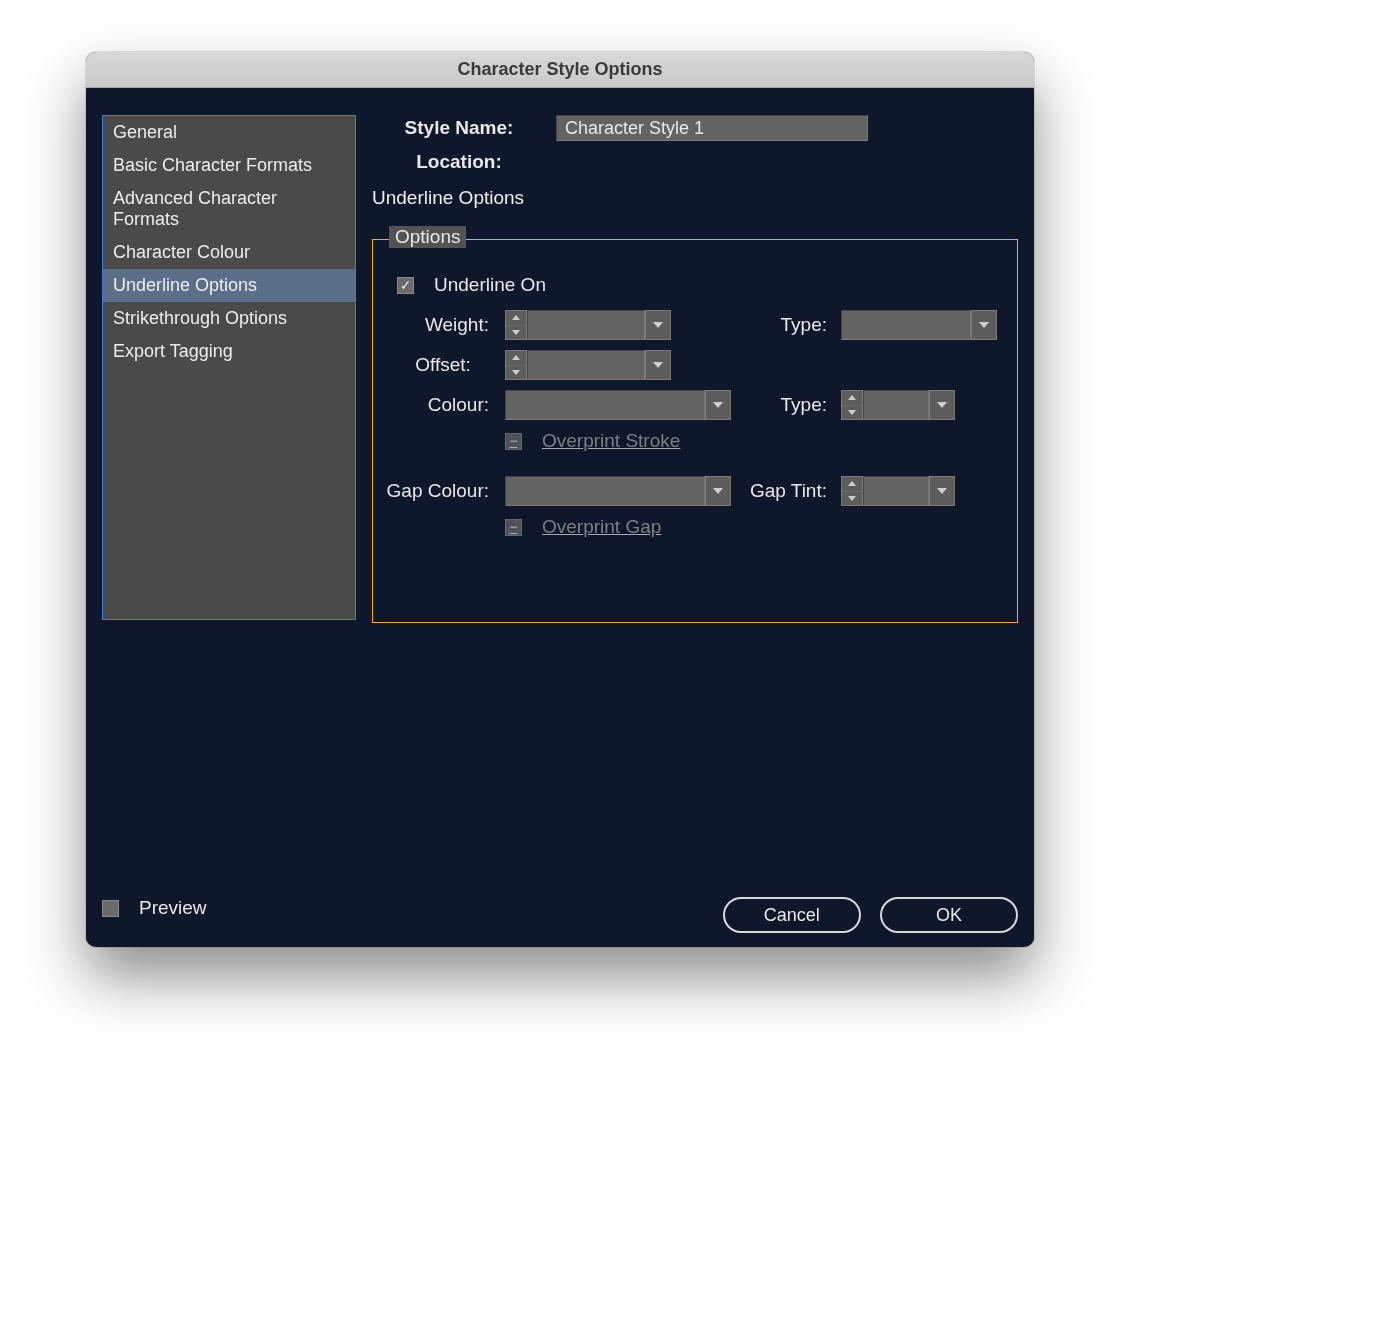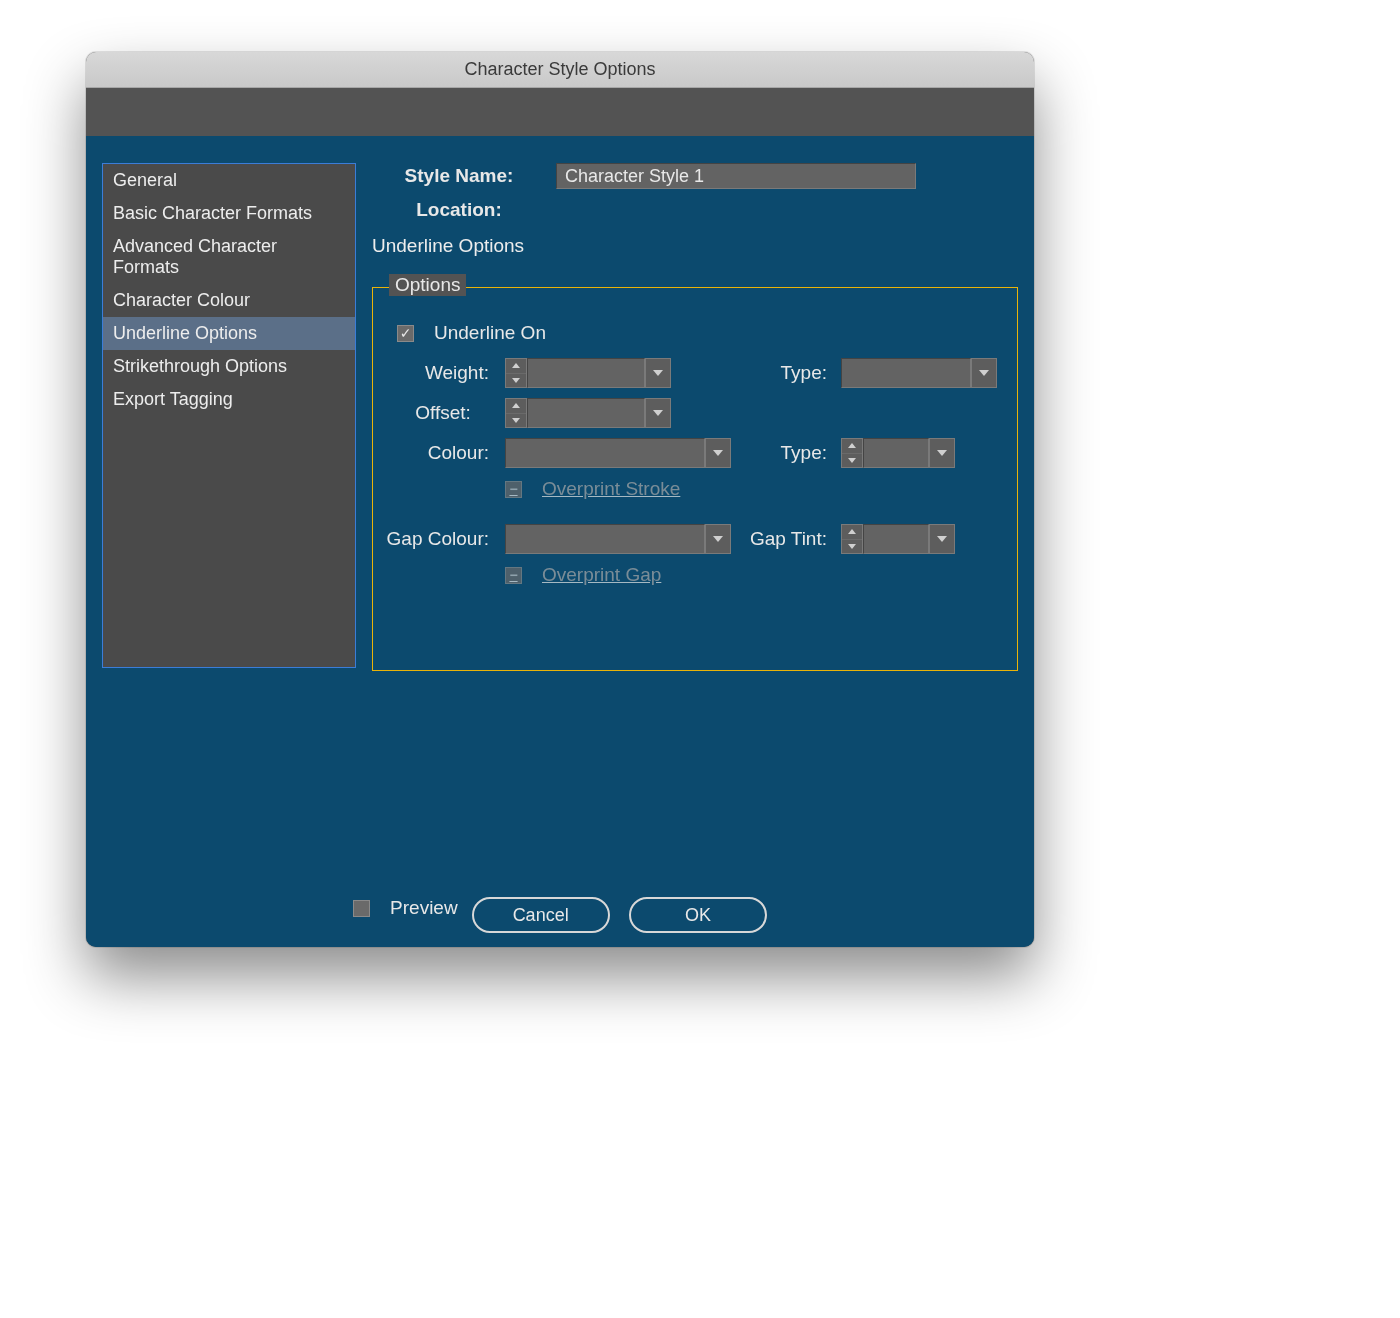--- a/index.html
+++ b/index.html
@@ -26,30 +26,29 @@
   }
 
   .titlebar {
     height: 36px;
     background: linear-gradient(#d8d8d8, #c9c9c9);
     border-bottom: 1px solid #a7a7a7;
     display: flex;
     align-items: center;
     justify-content: center;
     color: #3a3a3a;
-    font-weight: 400;
+    font-weight: 700;
     font-size: 18px;
   }
 
   .body {
     position: absolute;
     left: 0; right: 0;
     top: 36px; bottom: 0;
-    background: #0c4a6e;
-    margin-top: 48px;
+    background: #0f172a;
   }
 
   
   .sidebar {
     position: absolute;
     left: 16px;
     top: 27px;
     width: 254px;
     height: 505px;
     border: 1px solid #3b7dd8;
@@ -88,21 +87,21 @@
   }
   .text-input {
     height: 26px;
     background: #636363;
     border: 1px solid #7a7a7a;
     border-top-color: #444;
     border-left-color: #444;
     color: #e8e8e8;
     padding: 2px 8px;
     font-size: 18px;
-    width: 360px;
+    width: 312px;
   }
 
   .section-title {
     font-size: 19px;
     color: #ededed;
     margin-top: 14px;
   }
 
   
   .groupbox {
@@ -185,21 +184,21 @@
     column-gap: 8px;
     align-items:center;
   }
   .grid .right-label{ text-align:right; padding-right:6px; justify-self:end; }
 
   
   .bottom {
     position:absolute;
     left:16px; right:16px; bottom:14px;
     display:flex; align-items:center;
-    justify-content:center;
+    justify-content:space-between;
   }
   .pill-btn {
     height: 36px;
     min-width: 138px;
     border: 2px solid #d8d8d8;
     border-radius: 999px;
     background: transparent;
     color: #e8e8e8;
     font-size: 18px;
     display:inline-flex;align-items:center;justify-content:center;

